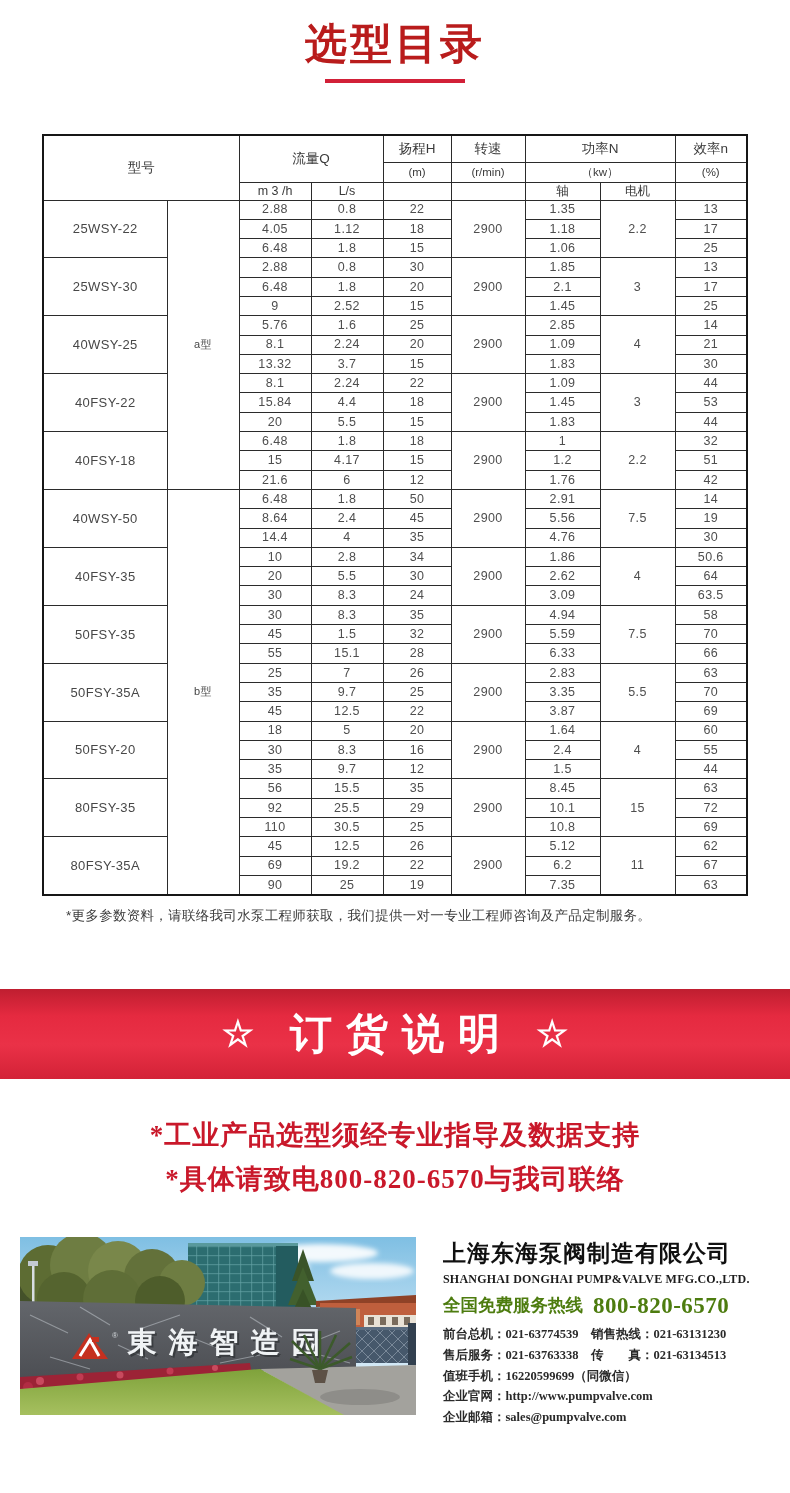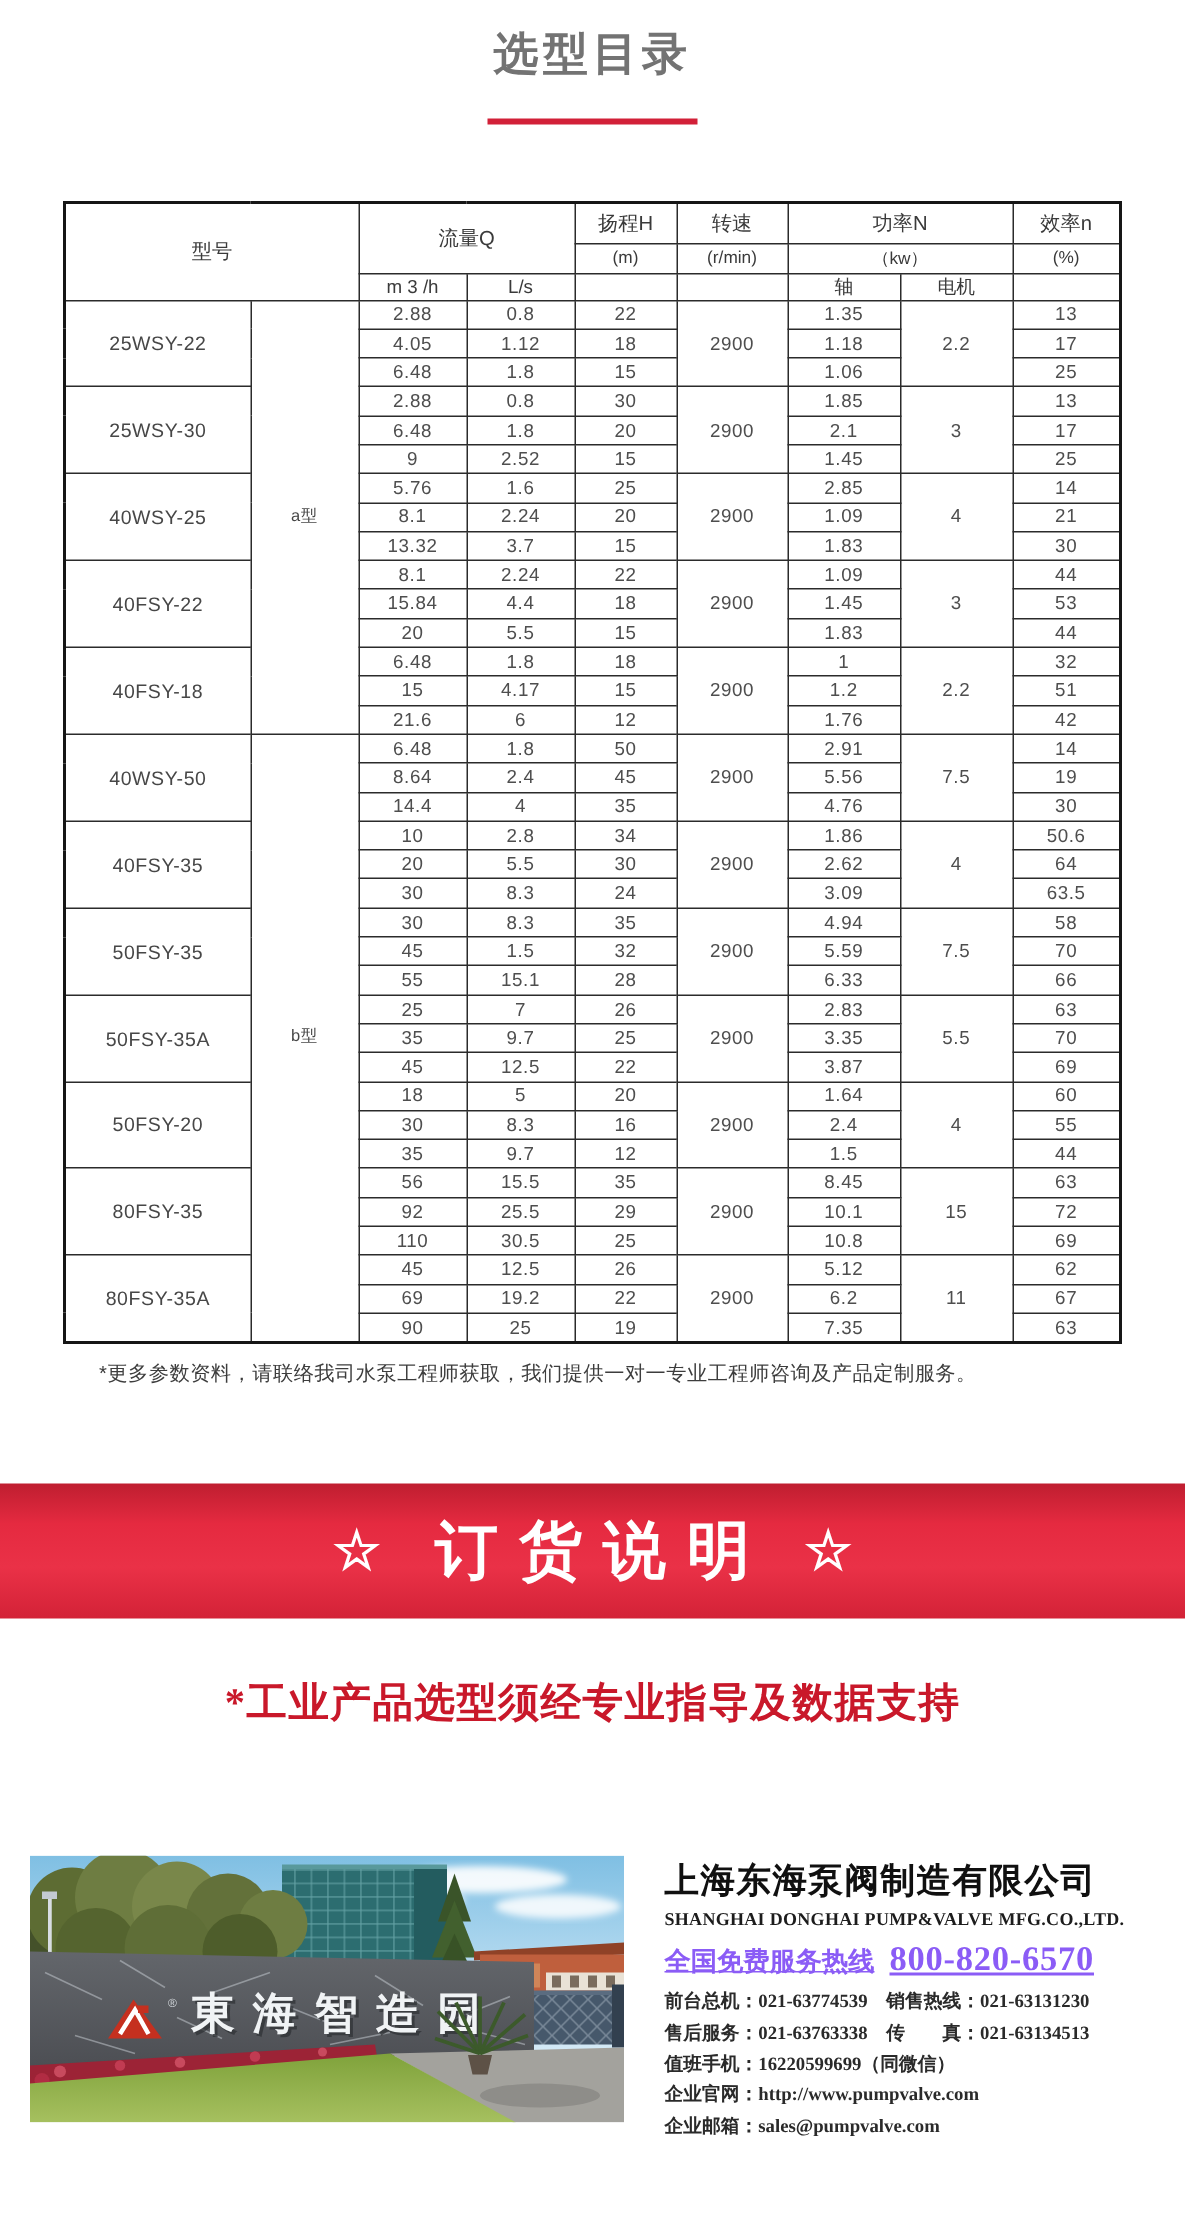--- a/index.html
+++ b/index.html
@@ -1,20 +1,20 @@
 <!DOCTYPE html>
 <html><head>
 <meta charset="utf-8">
 <style>
   html,body{margin:0;padding:0;background:#fff;}
   .page{position:relative;width:790px;height:1493px;background:#fff;overflow:hidden;
         font-family:"Liberation Sans",sans-serif;margin:0 auto;}
   
   .title{position:absolute;top:16px;left:0;width:100%;text-align:center;
-         font-size:30px;font-weight:bold;color:#737373;letter-spacing:3px;}
+         font-size:42px;font-weight:bold;color:#b91c1c;letter-spacing:3px;}
   .title-underline{position:absolute;top:79px;left:325px;width:140px;height:4px;background:#d22038;}
   
   .spec-table{position:absolute;top:134px;left:42px;width:704px;border-collapse:collapse;
               table-layout:fixed;border:2px solid #161616;}
   .spec-table th,.spec-table td{border:1px solid #2b2b2b;text-align:center;vertical-align:middle;
               padding:0;white-space:nowrap;overflow:hidden;}
   .spec-table th{font-size:13.5px;color:#3a3a3a;font-weight:normal;}
   .spec-table th.unit{font-size:11.5px;}
   .spec-table tr.h1{height:27px;}
   .spec-table tr.h2{height:20px;}
@@ -35,21 +35,21 @@
   
   .notice{position:absolute;top:1113px;left:0;width:100%;text-align:center;color:#c9182a;
           font-family:"Liberation Serif",serif;font-weight:bold;font-size:27px;line-height:44px;
           letter-spacing:1px;}
   
   .photo{position:absolute;top:1237px;left:20px;width:396px;height:178px;overflow:hidden;}
   .company{position:absolute;top:1238px;left:443px;width:335px;font-family:"Liberation Serif",serif;}
   .company .name{font-family:"Liberation Sans",sans-serif;font-size:23px;font-weight:bold;
                  color:#101010;letter-spacing:1px;}
   .company .en{font-size:12px;font-weight:bold;color:#1c1c1c;margin-top:3px;letter-spacing:0.2px;}
-  .company .hotline{margin-top:6px;color:#8b5cf6;font-weight:bold;display:flex;align-items:flex-end;text-decoration:underline;}
+  .company .hotline{margin-top:6px;color:#4d7c0f;font-weight:bold;display:flex;align-items:flex-start;}
   .company .hotline .label{font-size:17.5px;}
   .company .hotline .number{font-size:23px;margin-left:10px;letter-spacing:0.5px;}
   .company .lines{margin-top:5px;}
   .company .line{font-size:12.5px;font-weight:bold;color:#2a2a2a;line-height:20.8px;}
 </style>
 </head>
 <body>
 
 <div class="page">
 
@@ -390,20 +390,21 @@
   <div class="note">*更多参数资料，请联络我司水泵工程师获取，我们提供一对一专业工程师咨询及产品定制服务。</div>
 
   <div class="banner">
     <span class="star">☆</span>
     <span class="text">订货说明</span>
     <span class="star">☆</span>
   </div>
 
   <div class="notice">
     <div>*工业产品选型须经专业指导及数据支持</div>
+    <div>*具体请致电800-820-6570与我司联络</div>
   </div>
 
   <div class="photo">
     <svg width="396" height="178" viewBox="0 0 396 178" xmlns="http://www.w3.org/2000/svg">
       <defs>
         <linearGradient id="sky" x1="0" y1="0" x2="0" y2="1">
           <stop offset="0" stop-color="#7fbfe3"></stop>
             <stop offset="0.45" stop-color="#b8dcf1"></stop>
           <stop offset="1" stop-color="#eef6fb"></stop>
         </linearGradient>

